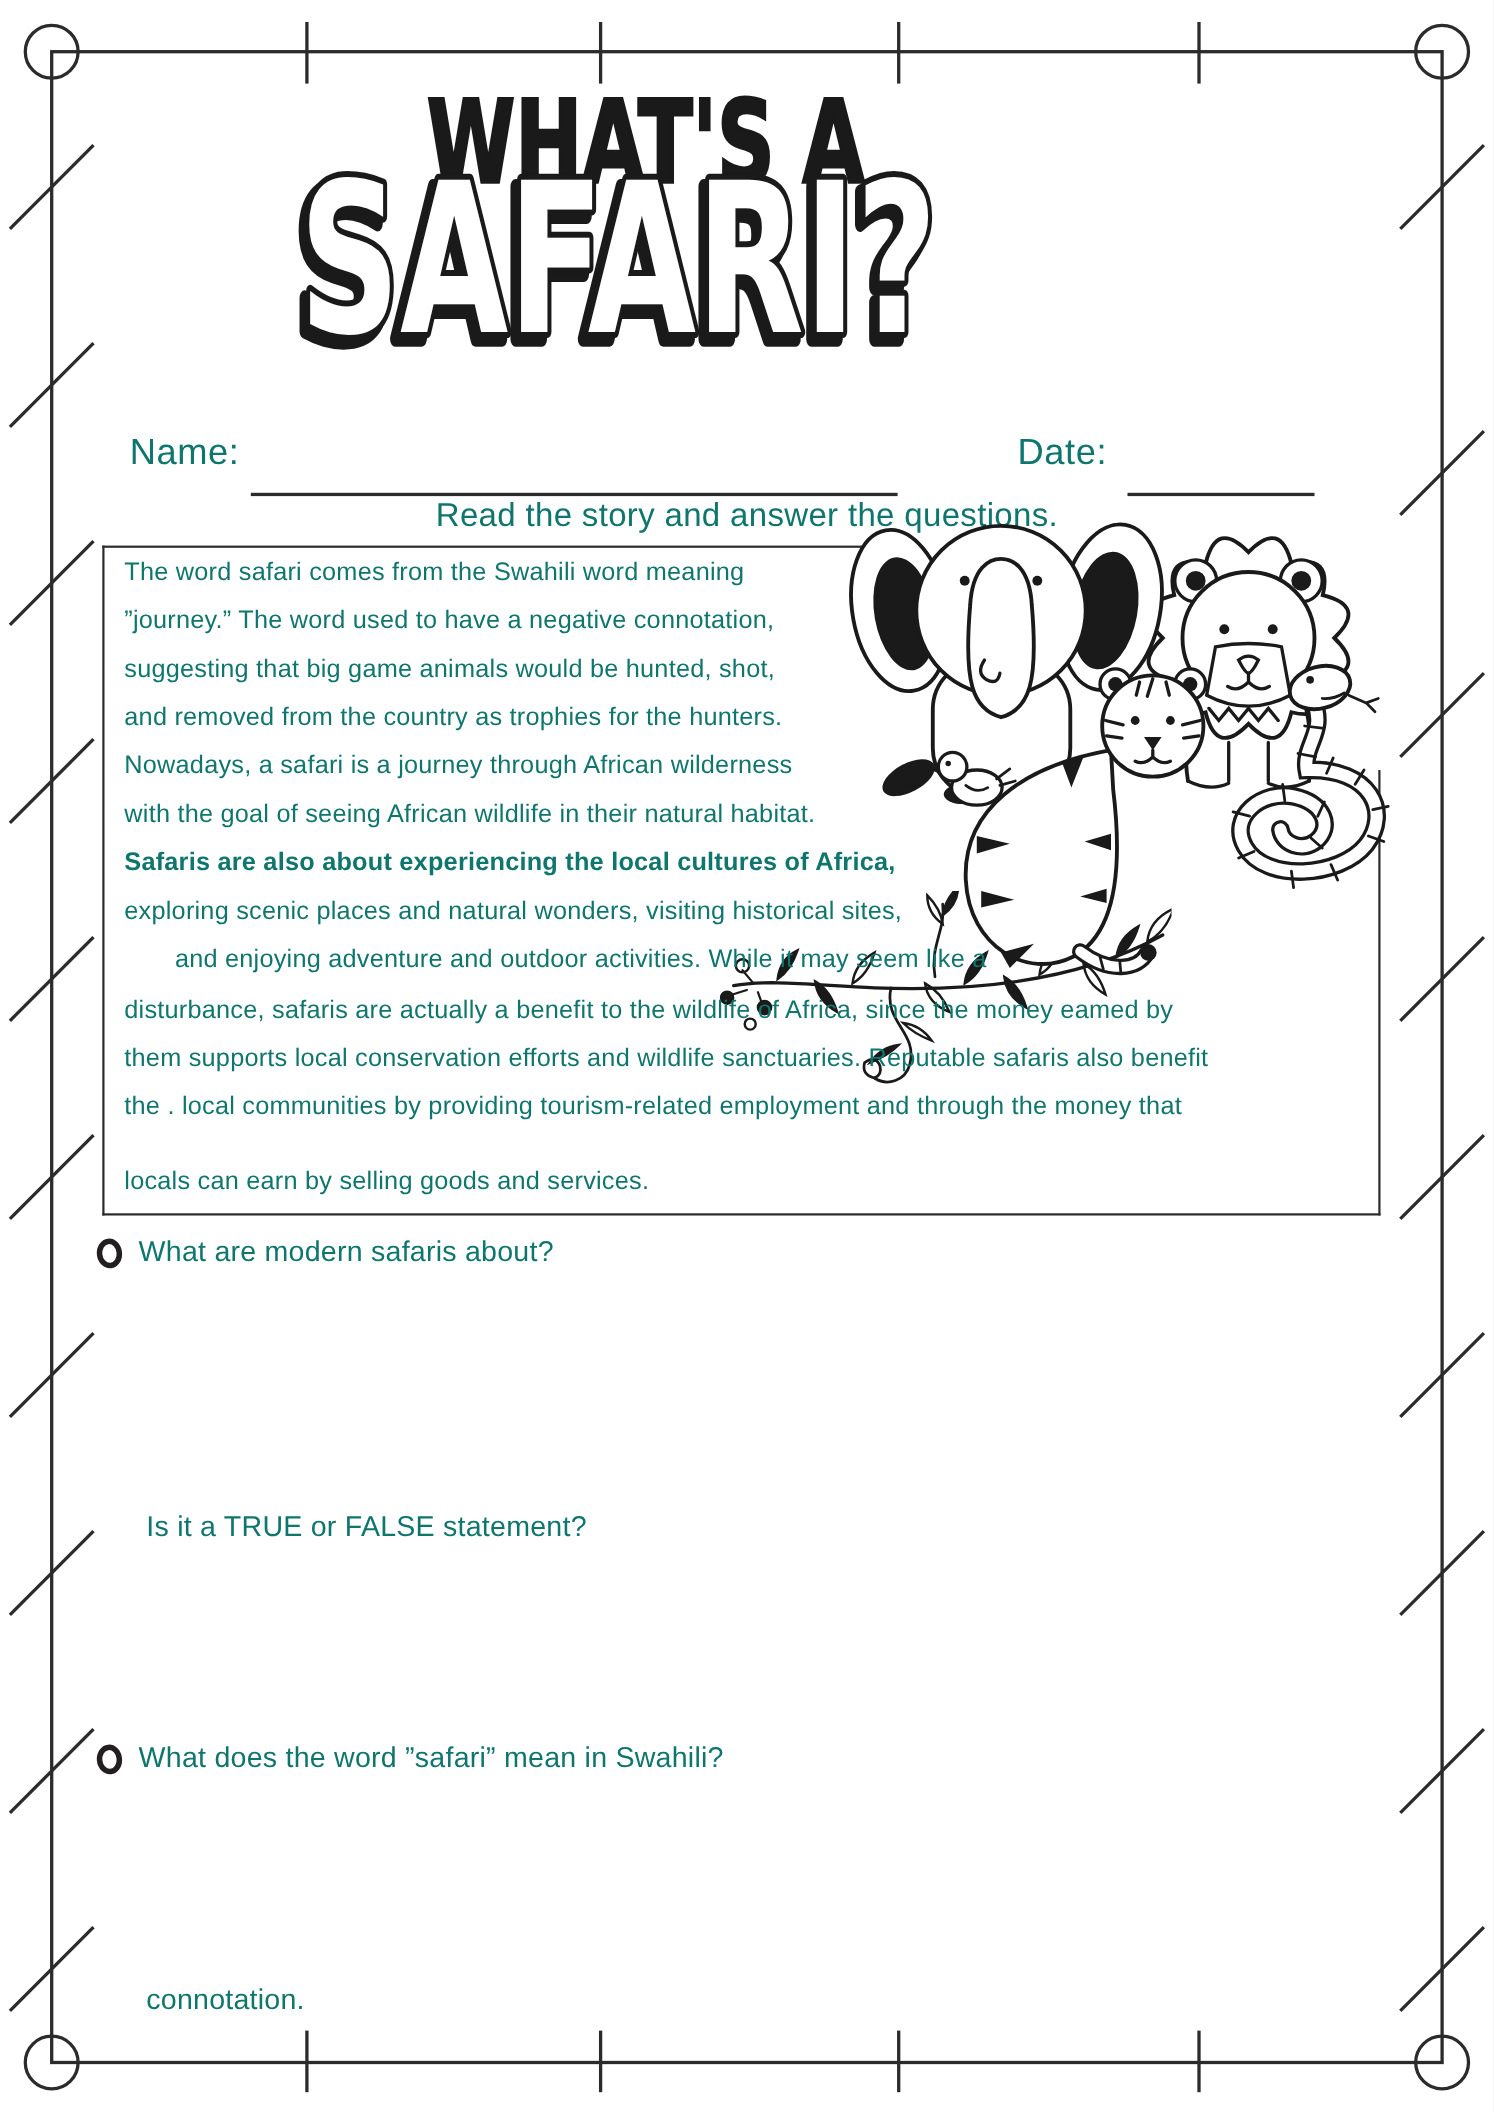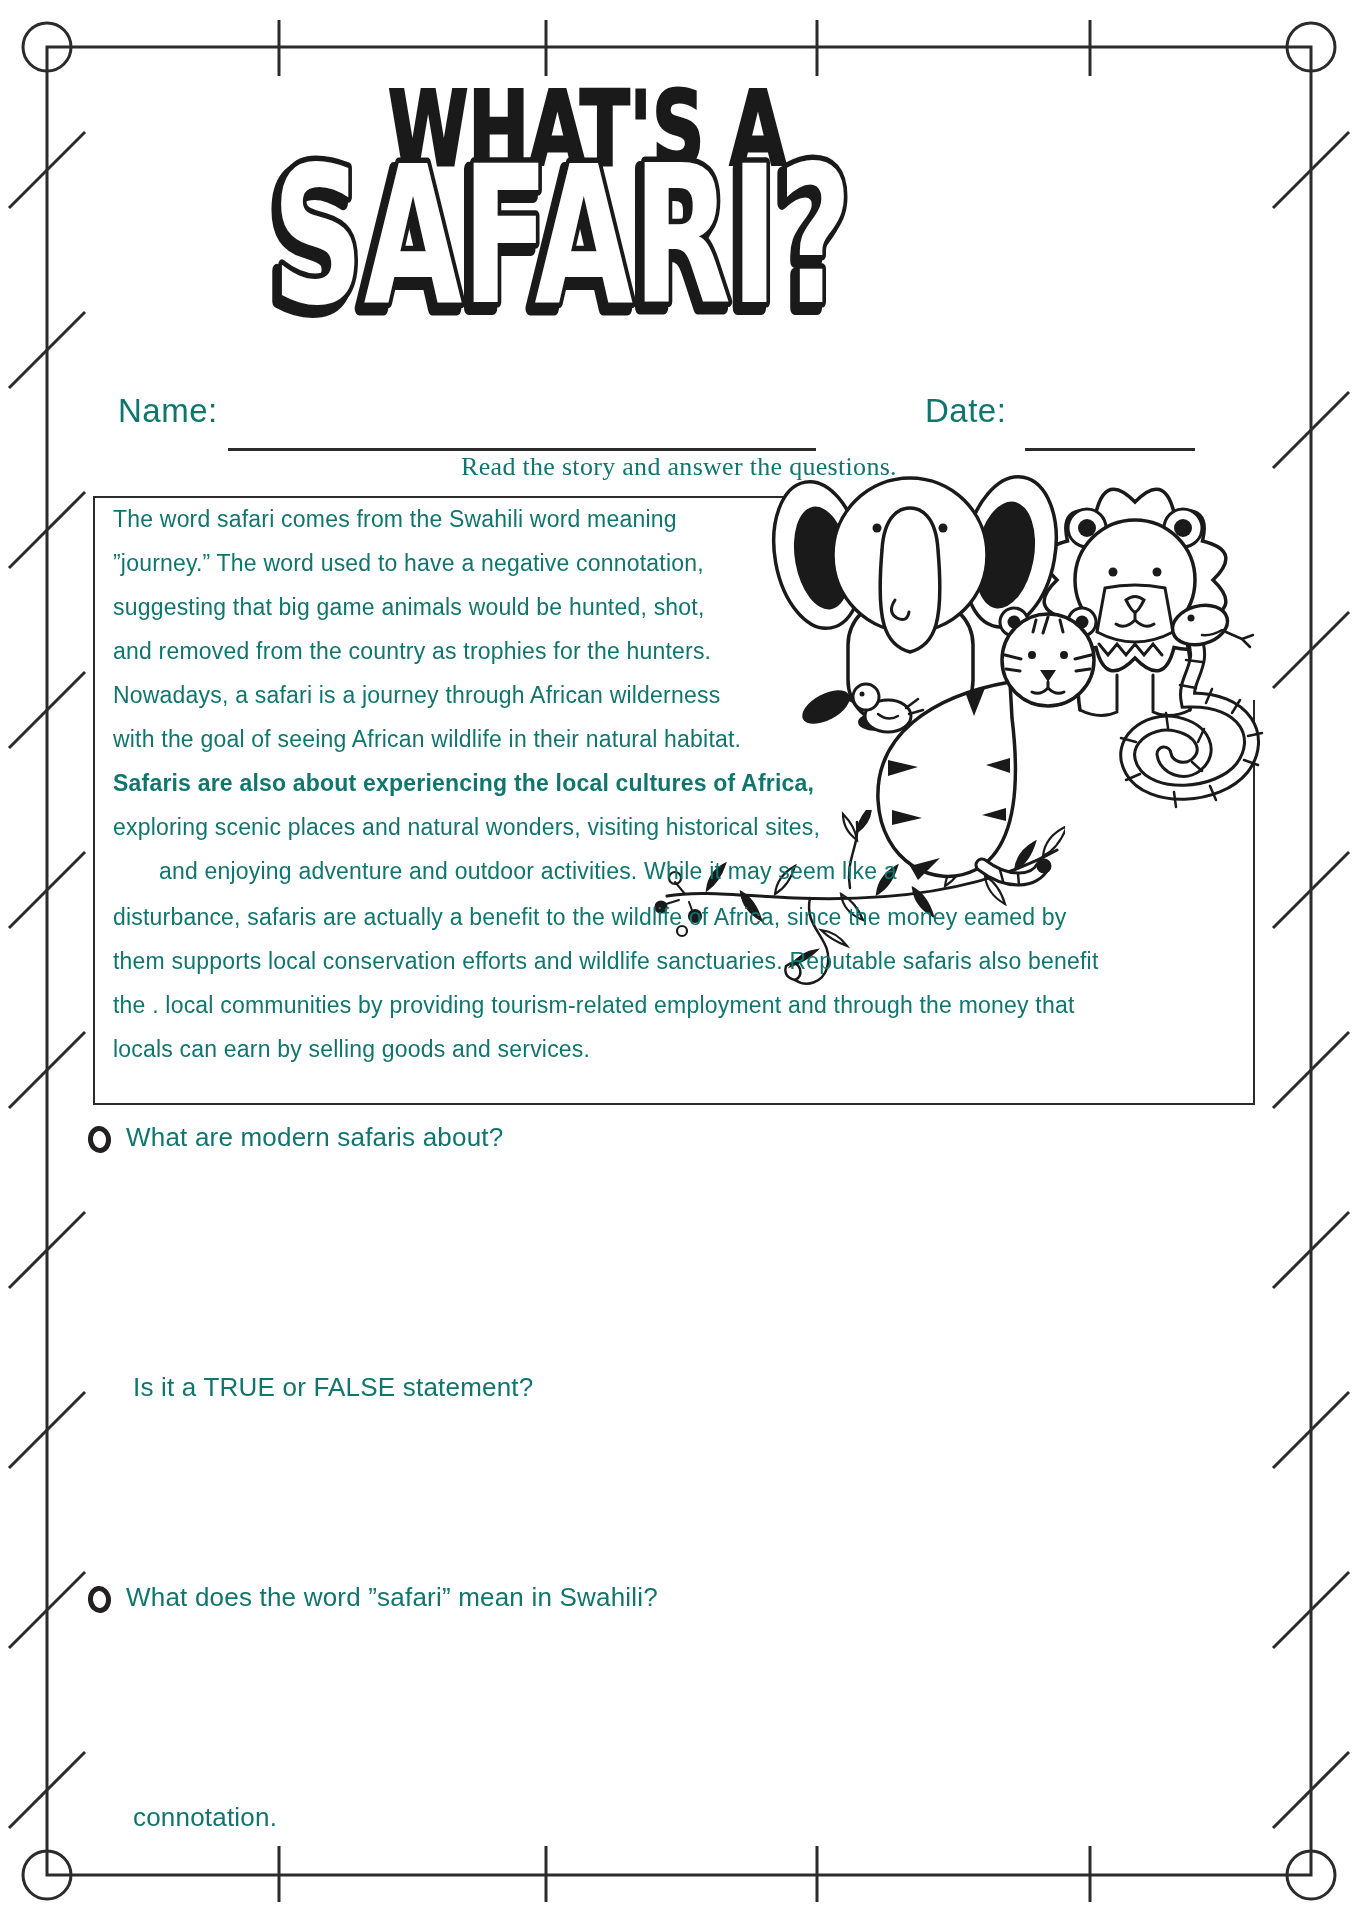--- a/index.html
+++ b/index.html
@@ -5,21 +5,21 @@
   html,body{margin:0;padding:0;background:#e8e8e8;}
   #page{position:relative;width:1358px;height:1920px;background:#ffffff;overflow:hidden;
         font-family:"Liberation Sans",sans-serif;color:#0f766e;}
   svg{display:block;}
   .abs{position:absolute;}
   
   #title-svg{left:93px;top:70px;}
   .field-label{position:absolute;font-size:33px;font-weight:500;letter-spacing:.5px;}
   .write-line{position:absolute;border-top:3px solid #2b2b2b;height:0;}
   #instruction{position:absolute;left:0;top:452px;width:1358px;text-align:center;
-               font-size:26px;letter-spacing:.3px;font-family:Liberation Serif, serif;}
+               font-size:30px;letter-spacing:.3px;}
   
   .box-line{position:absolute;background:#2b2b2b;}
   
   #story{position:absolute;left:113px;top:506px;z-index:2;}
   .story-line{position:absolute;white-space:nowrap;font-size:23px;letter-spacing:.2px;}
   
   #vine-svg{left:645px;top:810px;z-index:1;}
   #animals-svg{left:760px;top:470px;z-index:3;}
   
   .q-row{position:absolute;display:flex;align-items:flex-start;gap:15px;font-size:26px;
@@ -135,21 +135,21 @@
     <div class="story-line" style="top:88px;">suggesting that big game animals would be hunted, shot,</div>
     <div class="story-line" style="top:132px;">and removed from the country as trophies for the hunters.</div>
     <div class="story-line" style="top:176px;">Nowadays, a safari is a journey through African wilderness</div>
     <div class="story-line" style="top:220px;">with the goal of seeing African wildlife in their natural habitat.</div>
     <div class="story-line" style="top:264px;font-weight:bold;">Safaris are also about experiencing the local cultures of Africa,</div>
     <div class="story-line" style="top:308px;">exploring scenic places and natural wonders, visiting historical sites,</div>
     <div class="story-line" style="top:352px;margin-left:46px;">and enjoying adventure and outdoor activities. While it may seem like a</div>
     <div class="story-line" style="top:398px;">disturbance, safaris are actually a benefit to the wildlife of Africa, since the money eamed by</div>
     <div class="story-line" style="top:442px;">them supports local conservation efforts and wildlife sanctuaries. Reputable safaris also benefit</div>
     <div class="story-line" style="top:486px;">the . local communities by providing tourism-related employment and through the money that</div>
-    <div class="story-line" style="top:530px;">locals can earn by selling goods and services.</div>
+    <div class="story-line" style="top:554px;">locals can earn by selling goods and services.</div>
   </div>
 
   <svg class="abs" id="animals-svg" width="510" height="440" viewBox="0 0 510 440">
 
     <g transform="translate(375,110)" stroke="#1a1a1a" stroke-linecap="round">
       <path d="M78,0 Q108.2,29 67.5,39 Q76.4,76.4 39,67.5 Q29,108.2 0,78 Q-29,108.2 -39,67.5
                Q-76.4,76.4 -67.5,39 Q-108.2,29 -78,0 Q-108.2,-29 -67.5,-39 Q-76.4,-76.4 -39,-67.5
                Q-29,-108.2 0,-78 Q29,-108.2 39,-67.5 Q76.4,-76.4 67.5,-39 Q108.2,-29 78,0 Z" fill="#ffffff" stroke-width="3.5"></path>
       <circle cx="-48" cy="-52" r="19" fill="#ffffff" stroke-width="3"></circle>
       <circle cx="48" cy="-52" r="19" fill="#ffffff" stroke-width="3"></circle>

